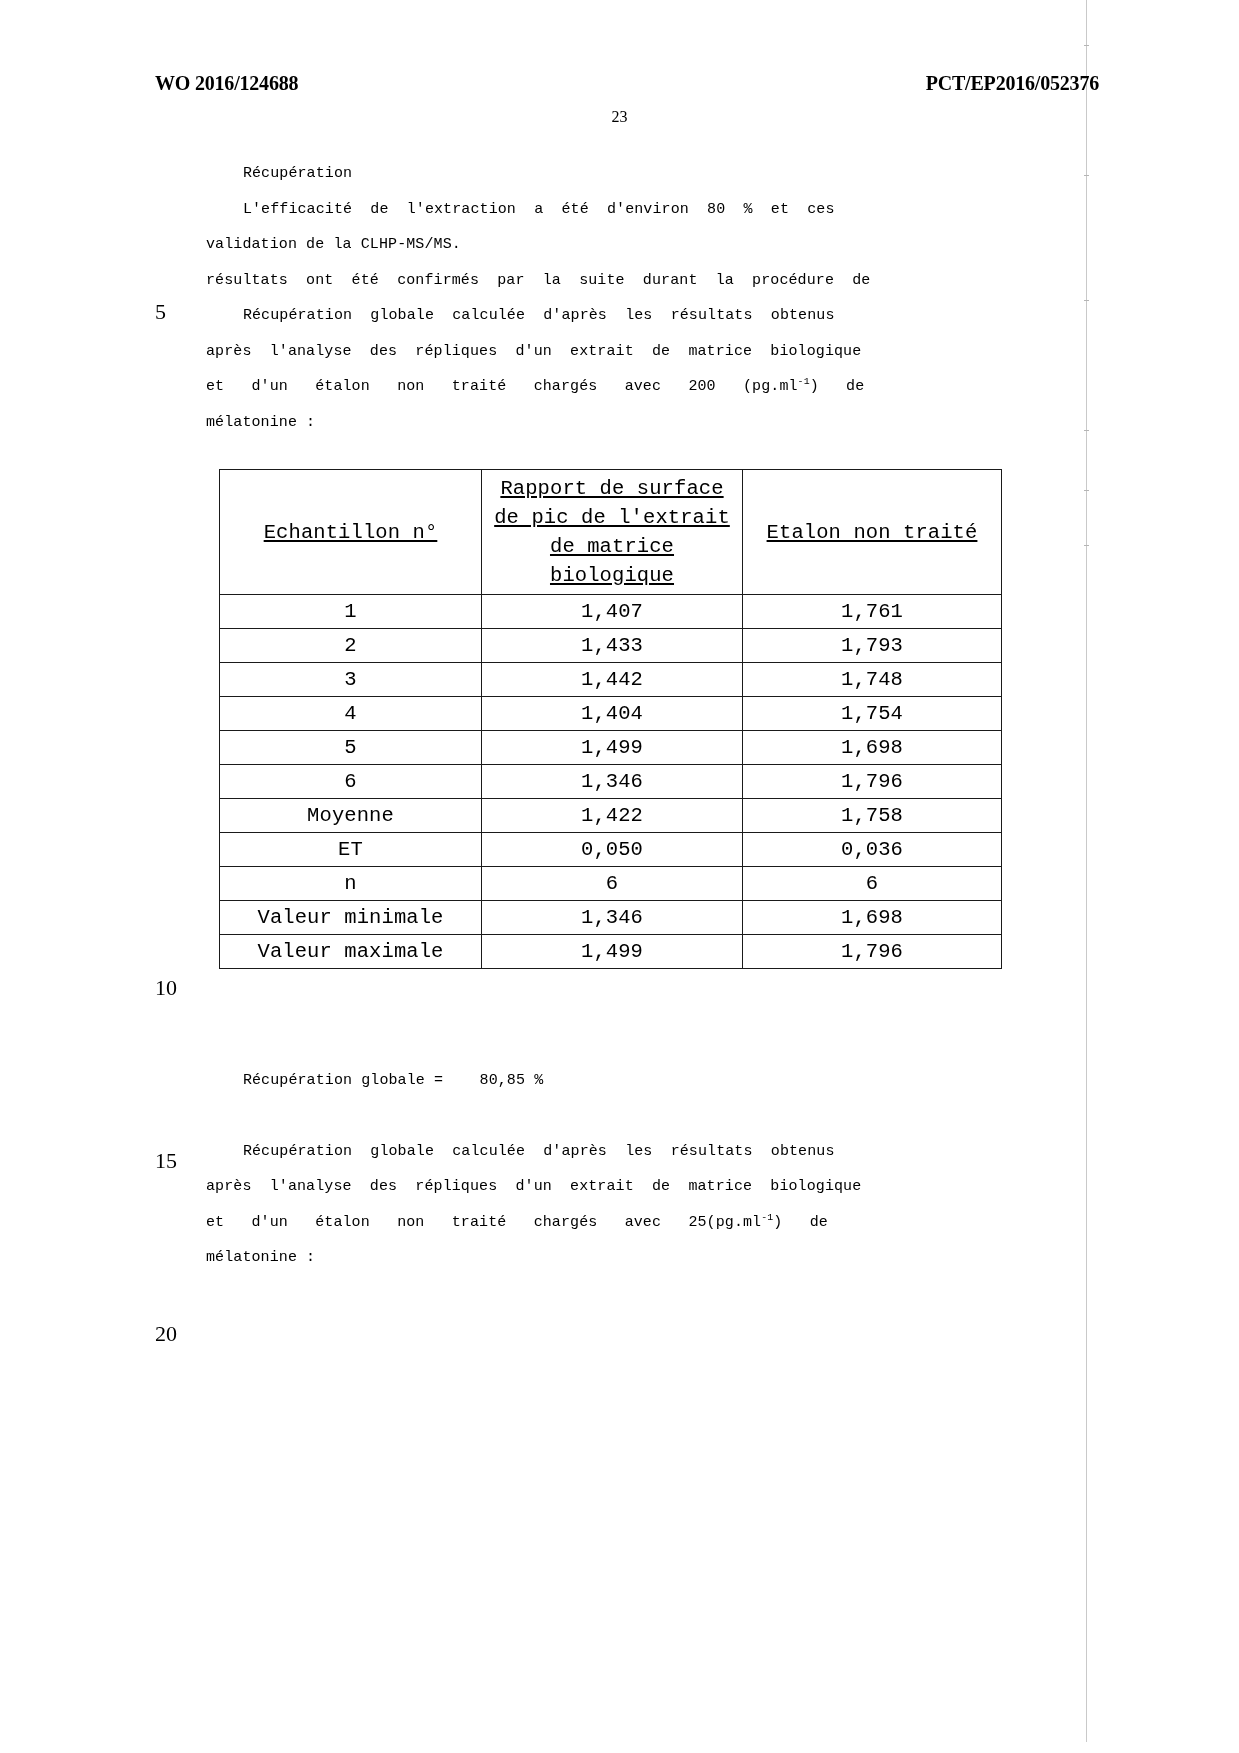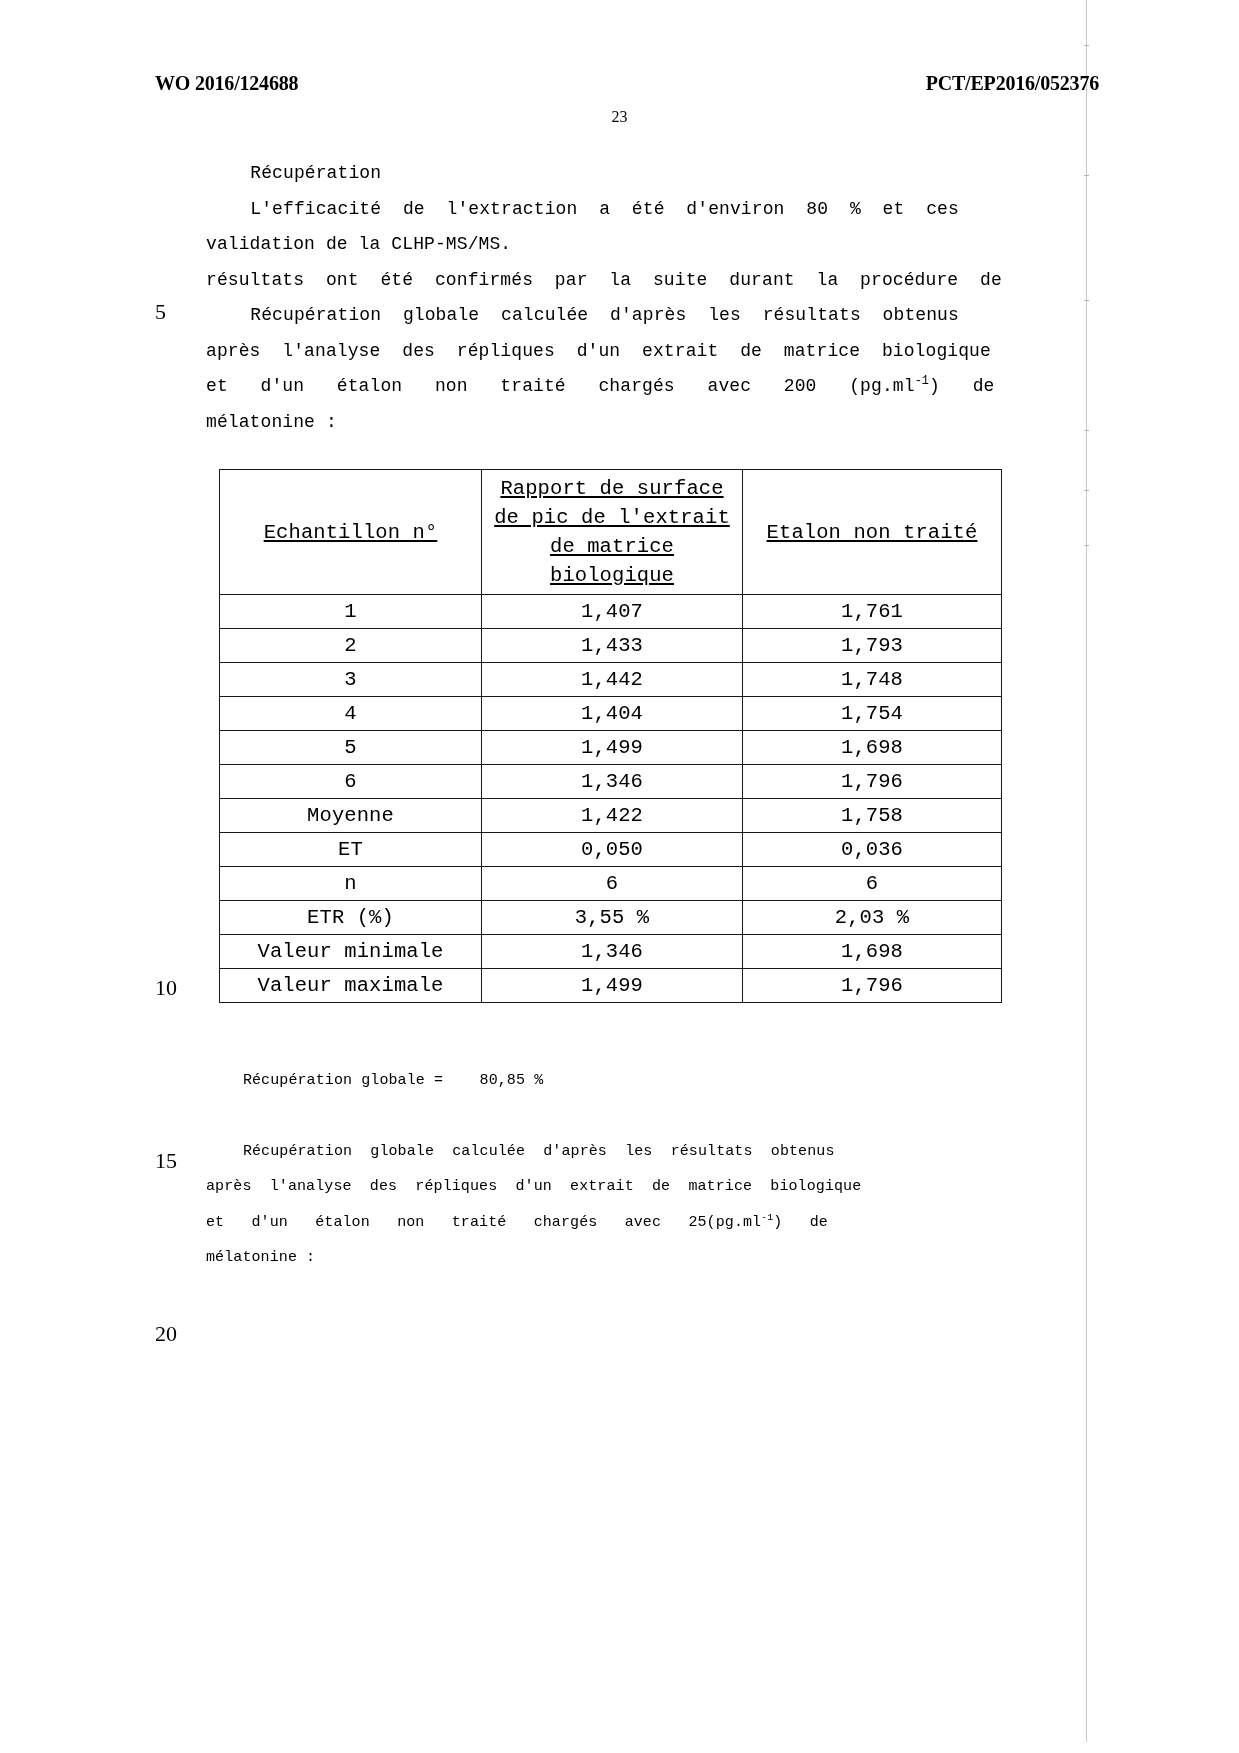--- a/index.html
+++ b/index.html
@@ -45,21 +45,21 @@
     font-family: "Liberation Serif", "DejaVu Serif", serif;
     font-size: 16px;
   }
 
   
   .body-block {
     position: absolute;
     left: 206px;
     top: 156px;
     width: 790px;
-    font-size: 18px;
+    font-size: 15px;
     line-height: 35.5px;
     letter-spacing: 0.1px;
   }
 
   .line {
     white-space: pre;
     height: 35.5px;
   }
   .indent { display: inline-block; width: 4.1ch; }
 
@@ -238,25 +238,20 @@
           <td>ET</td>
           <td>0,050</td>
           <td>0,036</td>
         </tr>
         <tr class="datarow">
           <td>n</td>
           <td>6</td>
           <td>6</td>
         </tr>
         <tr class="datarow">
-          <td>ETR (%)</td>
-          <td>3,55 %</td>
-          <td>2,03 %</td>
-        </tr>
-        <tr class="datarow">
           <td>Valeur minimale</td>
           <td>1,346</td>
           <td>1,698</td>
         </tr>
         <tr class="datarow">
           <td>Valeur maximale</td>
           <td>1,499</td>
           <td>1,796</td>
         </tr>
       </tbody>

